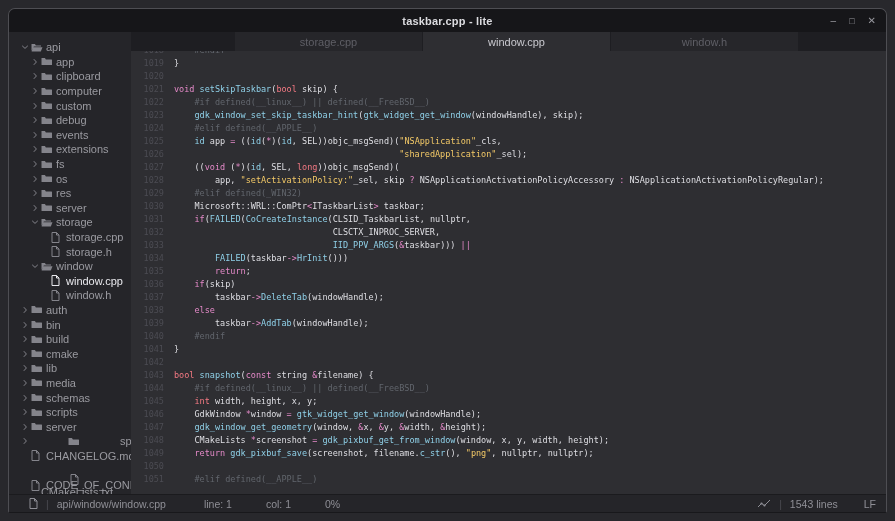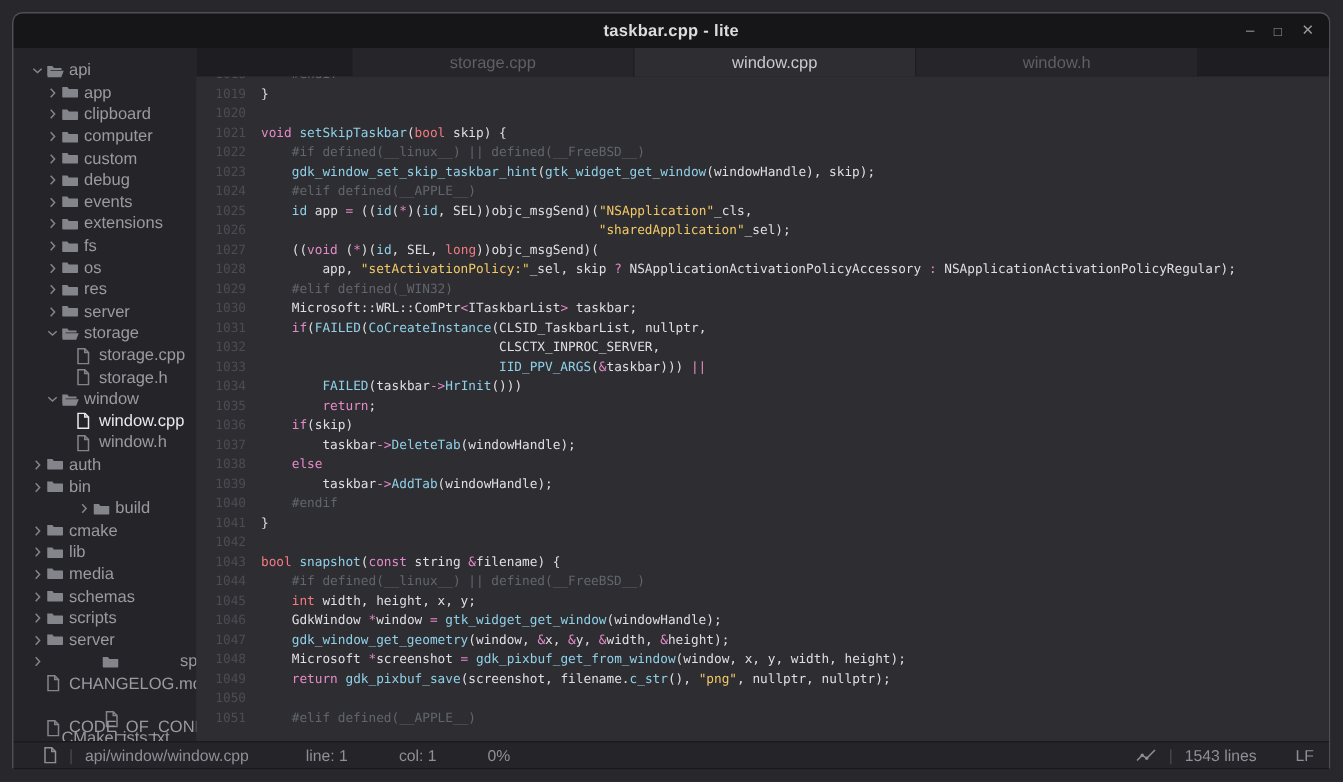--- a/index.html
+++ b/index.html
@@ -317,21 +317,21 @@
                 <path d="M2.8 1.2 L5.4 4 L2.8 6.8" fill="none" stroke="currentColor" stroke-width="1"></path>
               </svg>
             </span>
             <span class="ticon">
               <svg width="11" height="9" viewBox="0 0 11 9">
                 <path d="M0.5 1 h3.4 l1 1.4 h5.6 a0.5 0.5 0 0 1 0.5 0.5 v4.6 a0.5 0.5 0 0 1 -0.5 0.5 h-9.5 a0.5 0.5 0 0 1 -0.5 -0.5 z" fill="currentColor"></path>
               </svg>
             </span>
             <span class="tlabel">bin</span>
           </div>
-          <div class="trow" style="padding-left: 12px; justify-content: center;">
+          <div class="trow" style="padding-left: 12px;">
             <span class="chev">
               <svg width="8" height="8" viewBox="0 0 8 8">
                 <path d="M2.8 1.2 L5.4 4 L2.8 6.8" fill="none" stroke="currentColor" stroke-width="1"></path>
               </svg>
             </span>
             <span class="ticon">
               <svg width="11" height="9" viewBox="0 0 11 9">
                 <path d="M0.5 1 h3.4 l1 1.4 h5.6 a0.5 0.5 0 0 1 0.5 0.5 v4.6 a0.5 0.5 0 0 1 -0.5 0.5 h-9.5 a0.5 0.5 0 0 1 -0.5 -0.5 z" fill="currentColor"></path>
               </svg>
             </span>
@@ -494,21 +494,21 @@
               <div class="cl"><span class="ln">1038</span><span class="code"><span class="t-n">    </span><span class="t-k">else</span></span></div>
               <div class="cl"><span class="ln">1039</span><span class="code"><span class="t-n">        taskbar</span><span class="t-o">-&gt;</span><span class="t-f">AddTab</span><span class="t-n">(windowHandle);</span></span></div>
               <div class="cl"><span class="ln">1040</span><span class="code"><span class="t-c">    #endif</span></span></div>
               <div class="cl"><span class="ln">1041</span><span class="code"><span class="t-n">}</span></span></div>
               <div class="cl"><span class="ln">1042</span><span class="code"></span></div>
               <div class="cl"><span class="ln">1043</span><span class="code"><span class="t-k2">bool </span><span class="t-f">snapshot</span><span class="t-n">(</span><span class="t-k">const</span><span class="t-n"> string </span><span class="t-o">&amp;</span><span class="t-n">filename) {</span></span></div>
               <div class="cl"><span class="ln">1044</span><span class="code"><span class="t-c">    #if defined(__linux__) || defined(__FreeBSD__)</span></span></div>
               <div class="cl"><span class="ln">1045</span><span class="code"><span class="t-n">    </span><span class="t-k2">int</span><span class="t-n"> width, height, x, y;</span></span></div>
               <div class="cl"><span class="ln">1046</span><span class="code"><span class="t-n">    GdkWindow </span><span class="t-o">*</span><span class="t-n">window </span><span class="t-o">=</span><span class="t-n"> </span><span class="t-f">gtk_widget_get_window</span><span class="t-n">(windowHandle);</span></span></div>
               <div class="cl"><span class="ln">1047</span><span class="code"><span class="t-n">    </span><span class="t-f">gdk_window_get_geometry</span><span class="t-n">(window, </span><span class="t-o">&amp;</span><span class="t-n">x, </span><span class="t-o">&amp;</span><span class="t-n">y, </span><span class="t-o">&amp;</span><span class="t-n">width, </span><span class="t-o">&amp;</span><span class="t-n">height);</span></span></div>
-              <div class="cl"><span class="ln">1048</span><span class="code"><span class="t-n">    Microsoft </span><span class="t-o">*</span><span class="t-n">screenshot </span><span class="t-o">=</span><span class="t-n"> </span><span class="t-f">gdk_pixbuf_get_from_window</span><span class="t-n">(window, x, y, width, height);</span></span></div>
+              <div class="cl"><span class="ln">1048</span><span class="code"><span class="t-n">    CMakeLists </span><span class="t-o">*</span><span class="t-n">screenshot </span><span class="t-o">=</span><span class="t-n"> </span><span class="t-f">gdk_pixbuf_get_from_window</span><span class="t-n">(window, x, y, width, height);</span></span></div>
               <div class="cl"><span class="ln">1049</span><span class="code"><span class="t-n">    </span><span class="t-k">return</span><span class="t-n"> </span><span class="t-f">gdk_pixbuf_save</span><span class="t-n">(screenshot, filename.</span><span class="t-f">c_str</span><span class="t-n">(), </span><span class="t-s">"png"</span><span class="t-n">, nullptr, nullptr);</span></span></div>
               <div class="cl"><span class="ln">1050</span><span class="code"></span></div>
               <div class="cl"><span class="ln">1051</span><span class="code"><span class="t-c">    #elif defined(__APPLE__)</span></span></div>
             </div>
         </div>
       </div>
     </div>
 
     <div class="statusbar">
       <div class="left">

